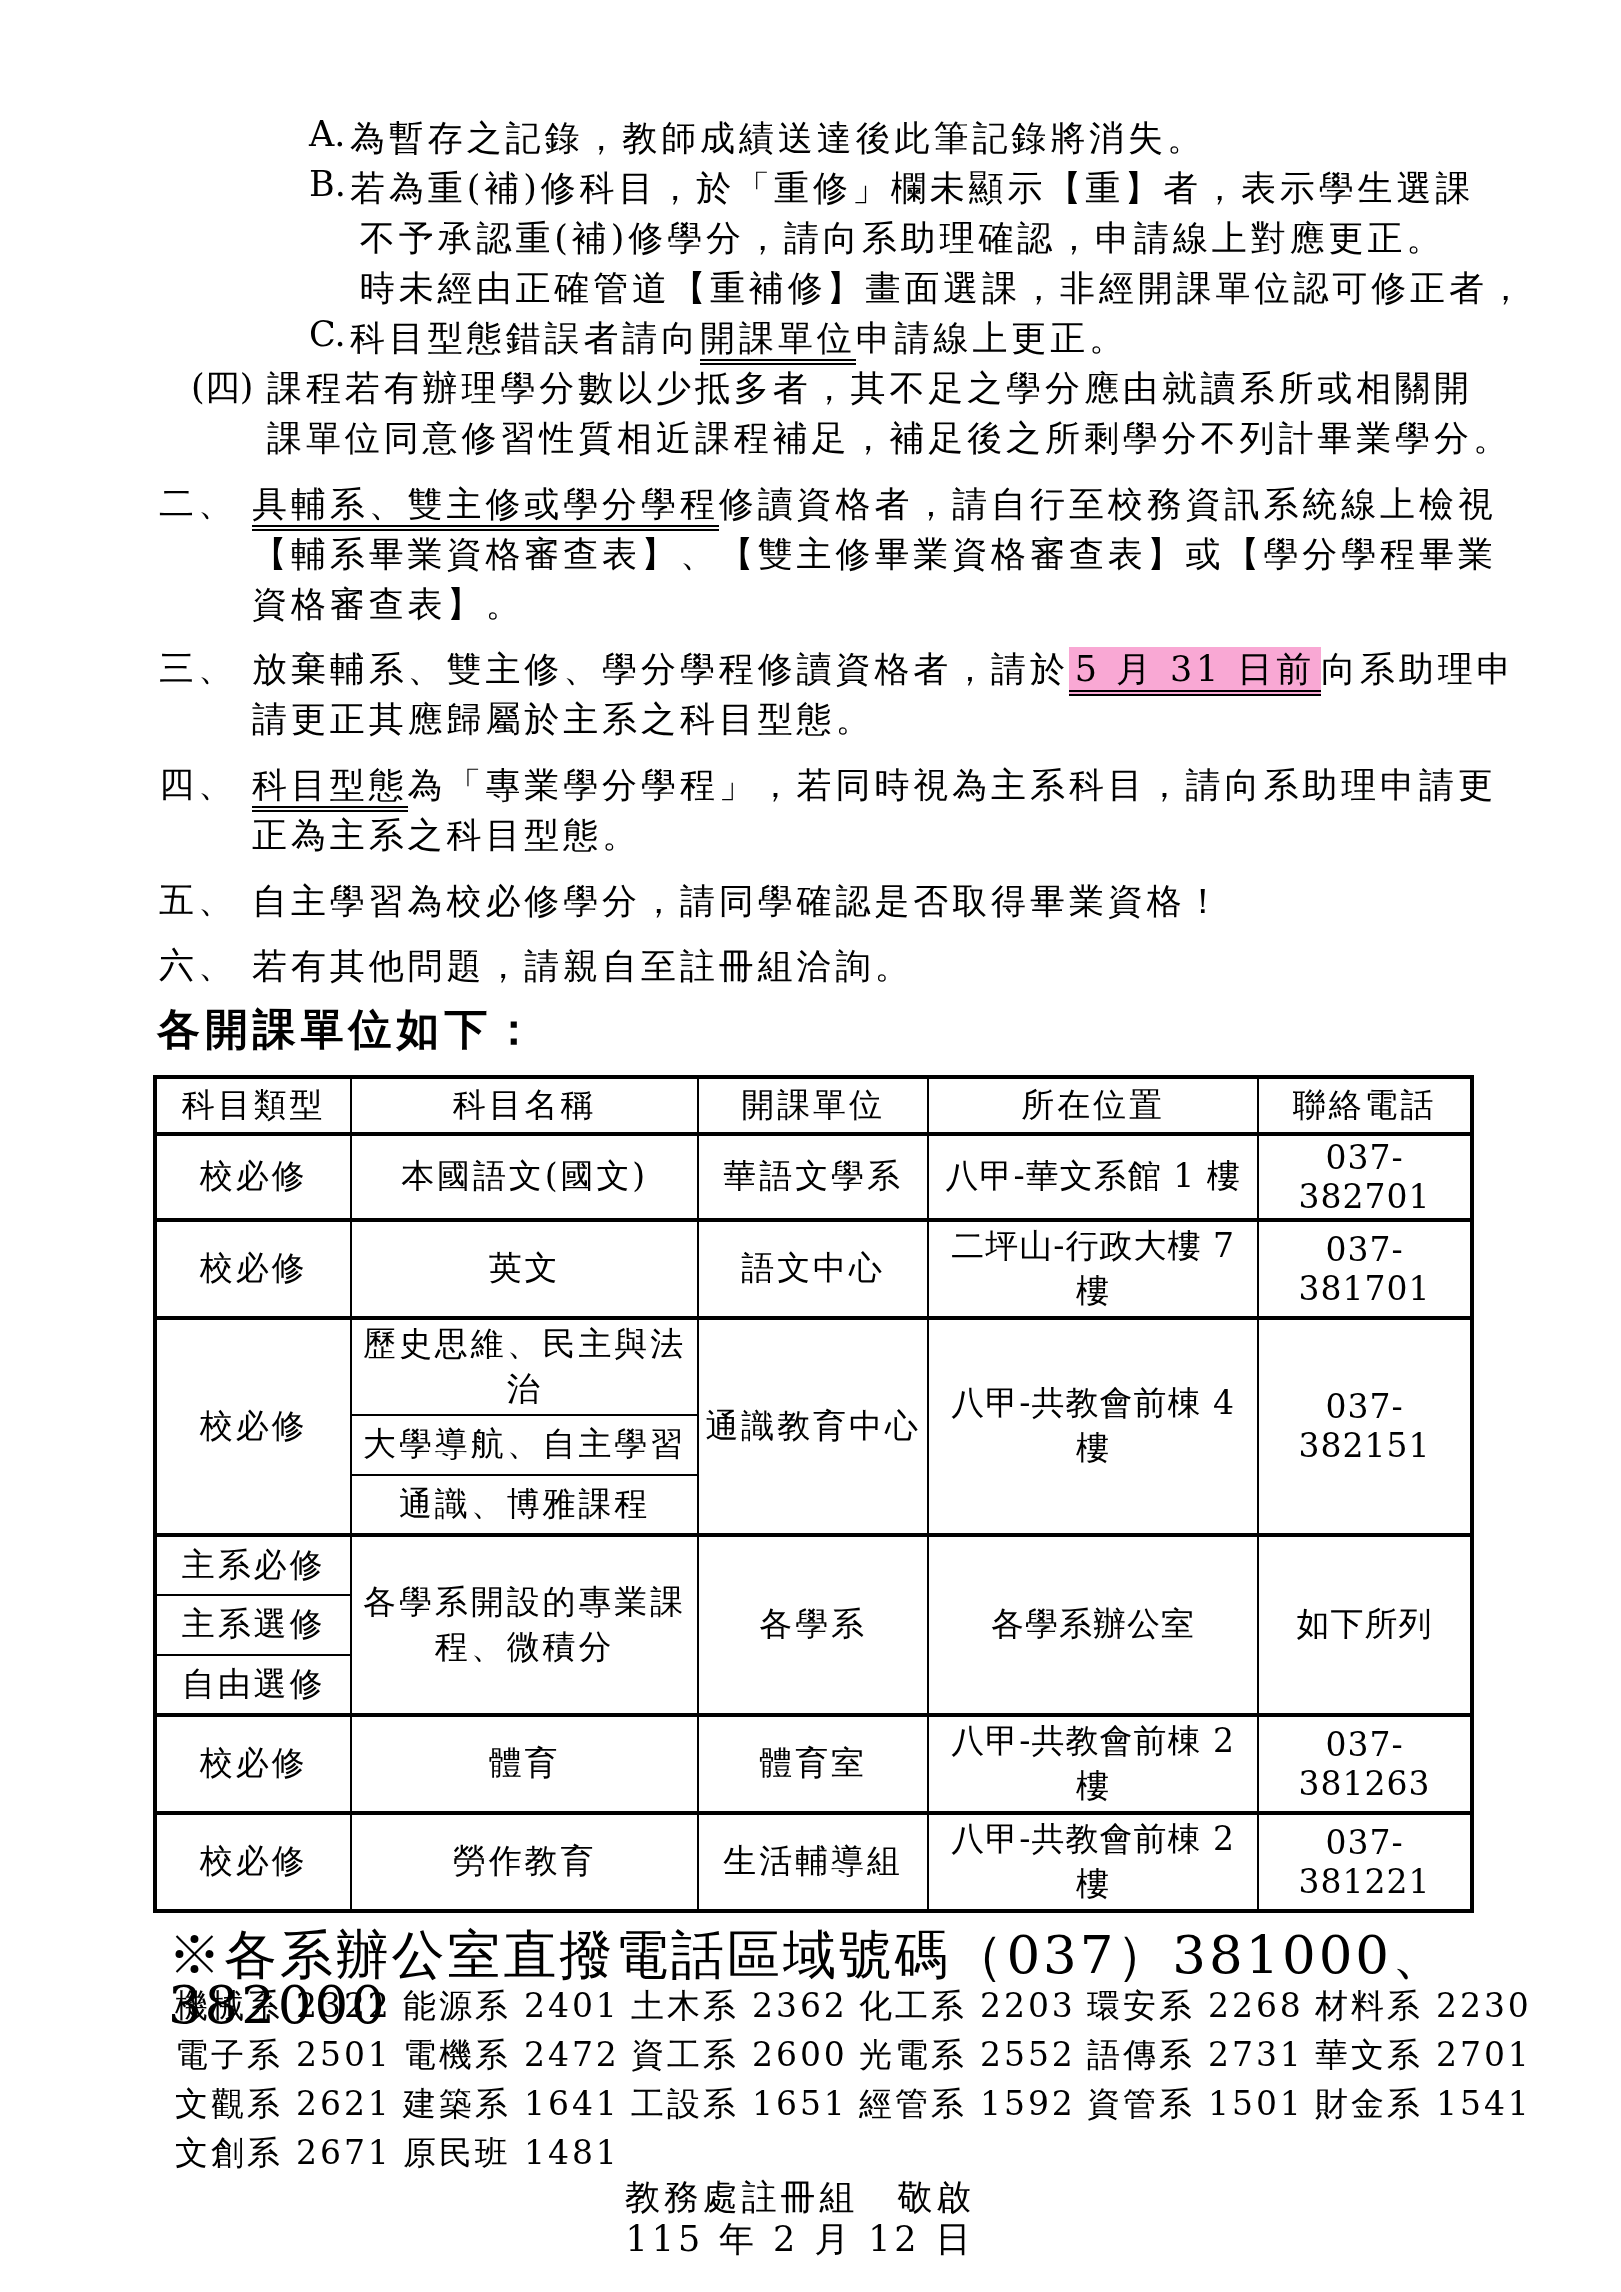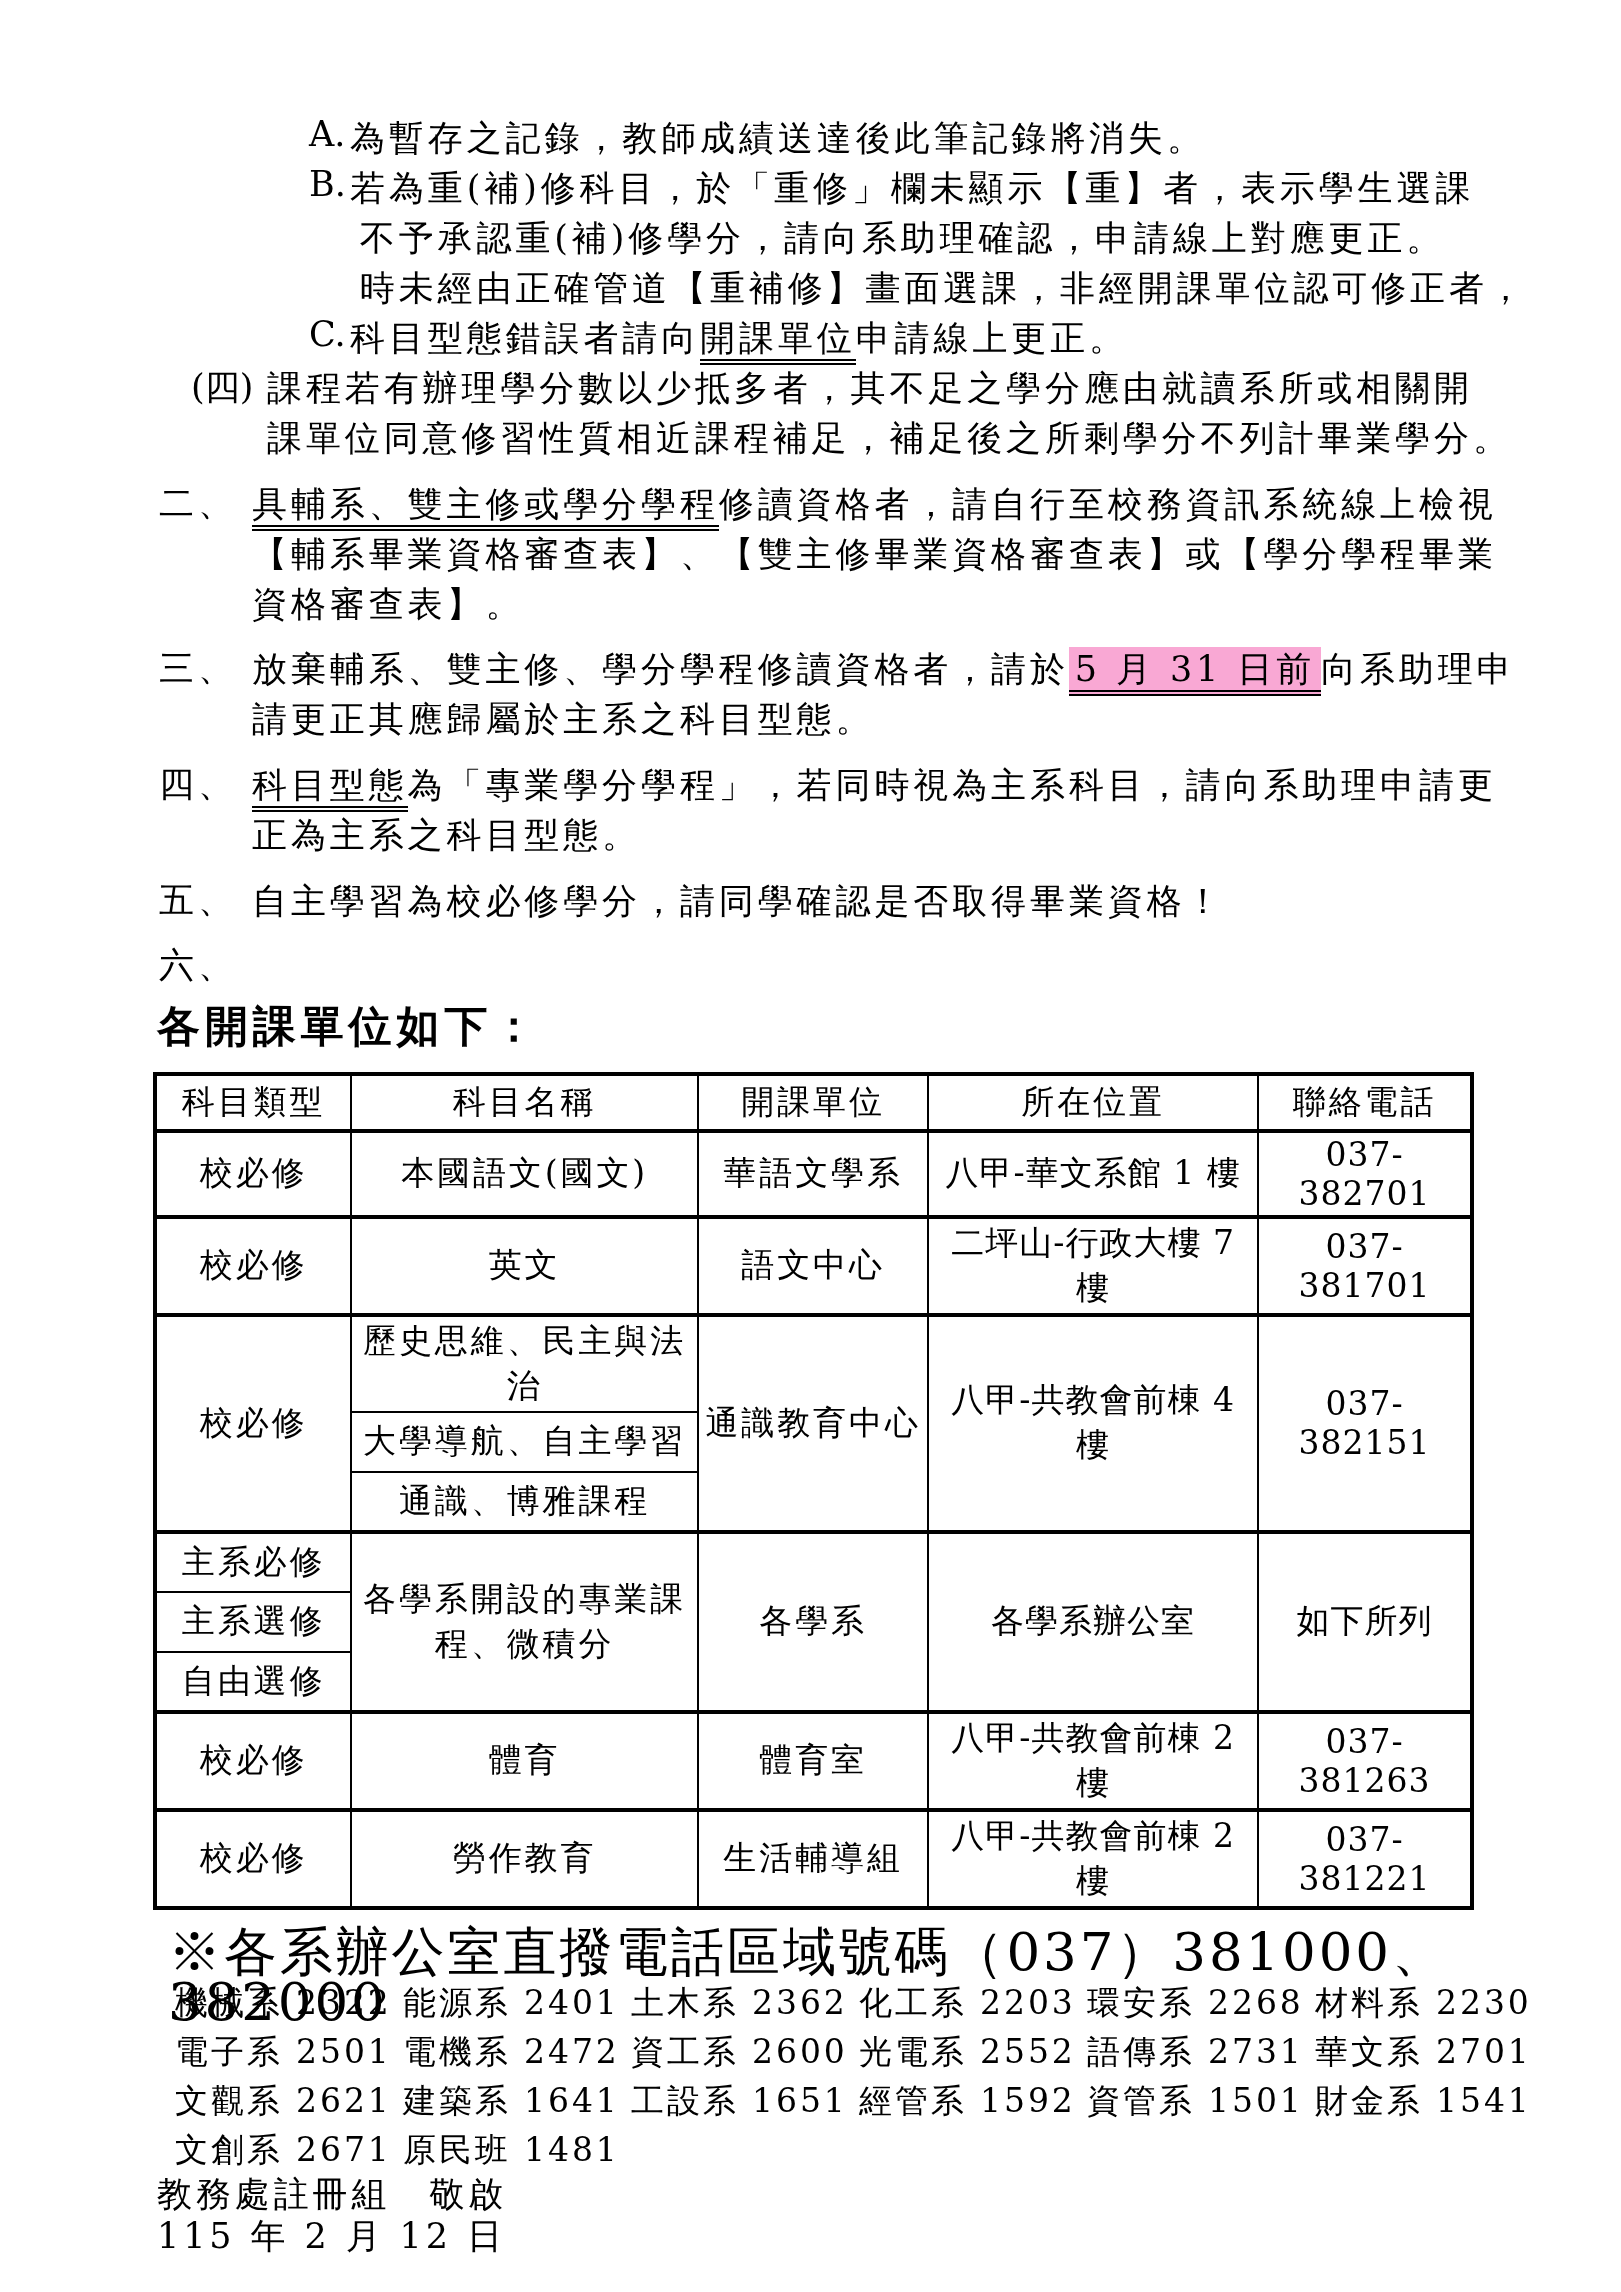--- a/index.html
+++ b/index.html
@@ -68,21 +68,21 @@
     height:50px; line-height:50px;
   }
   .ext-grid {
     margin-top:2px; margin-left:18px;
     display:grid;
     grid-template-columns:repeat(6,228px);
     font-size:33px; letter-spacing:2.9px;
   }
   .ext-cell { height:49px; line-height:47px; white-space:nowrap; }
 
-  .signoff { text-align:left; padding-right:84px; font-size:35px; letter-spacing:3.9px; }
+  .signoff { text-align:center; padding-right:84px; font-size:35px; letter-spacing:3.9px; }
   .signoff-unit { height:39px; line-height:39px; margin-top:0px; }
   .signoff-date { height:44px; line-height:44px; }
 </style>
 </head>
 <body>
 
 <div class="page">
 
   <div class="abc">
     <div class="abc-item">
@@ -142,20 +142,23 @@
 
   <div class="num">
     <span class="num-lbl">五、</span>
     <div>
       <div class="ln">自主學習為校必修學分，請同學確認是否取得畢業資格！</div>
     </div>
   </div>
 
   <div class="num">
     <span class="num-lbl">六、</span>
+    <div>
+      <div class="ln">若有其他問題，請親自至註冊組洽詢。</div>
+    </div>
   </div>
 
   <div class="section-heading">各開課單位如下：</div>
 
   <table class="units">
     <colgroup>
       <col style="width:196px">
         <col style="width:347px">
         <col style="width:230px">
         <col style="width:330px">

